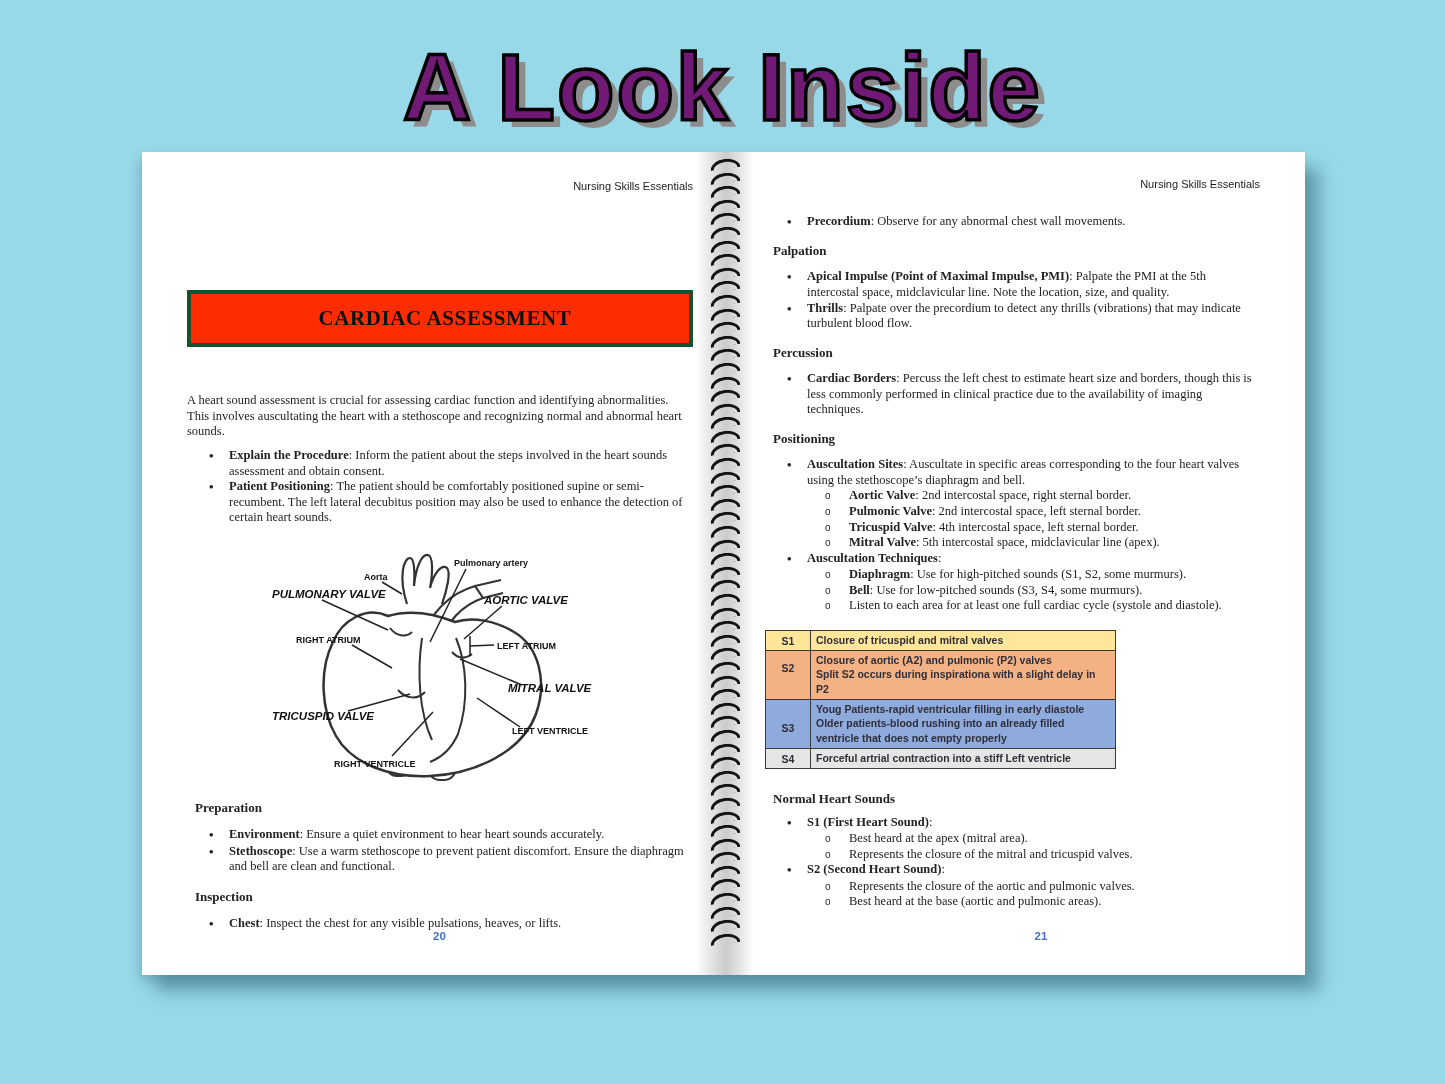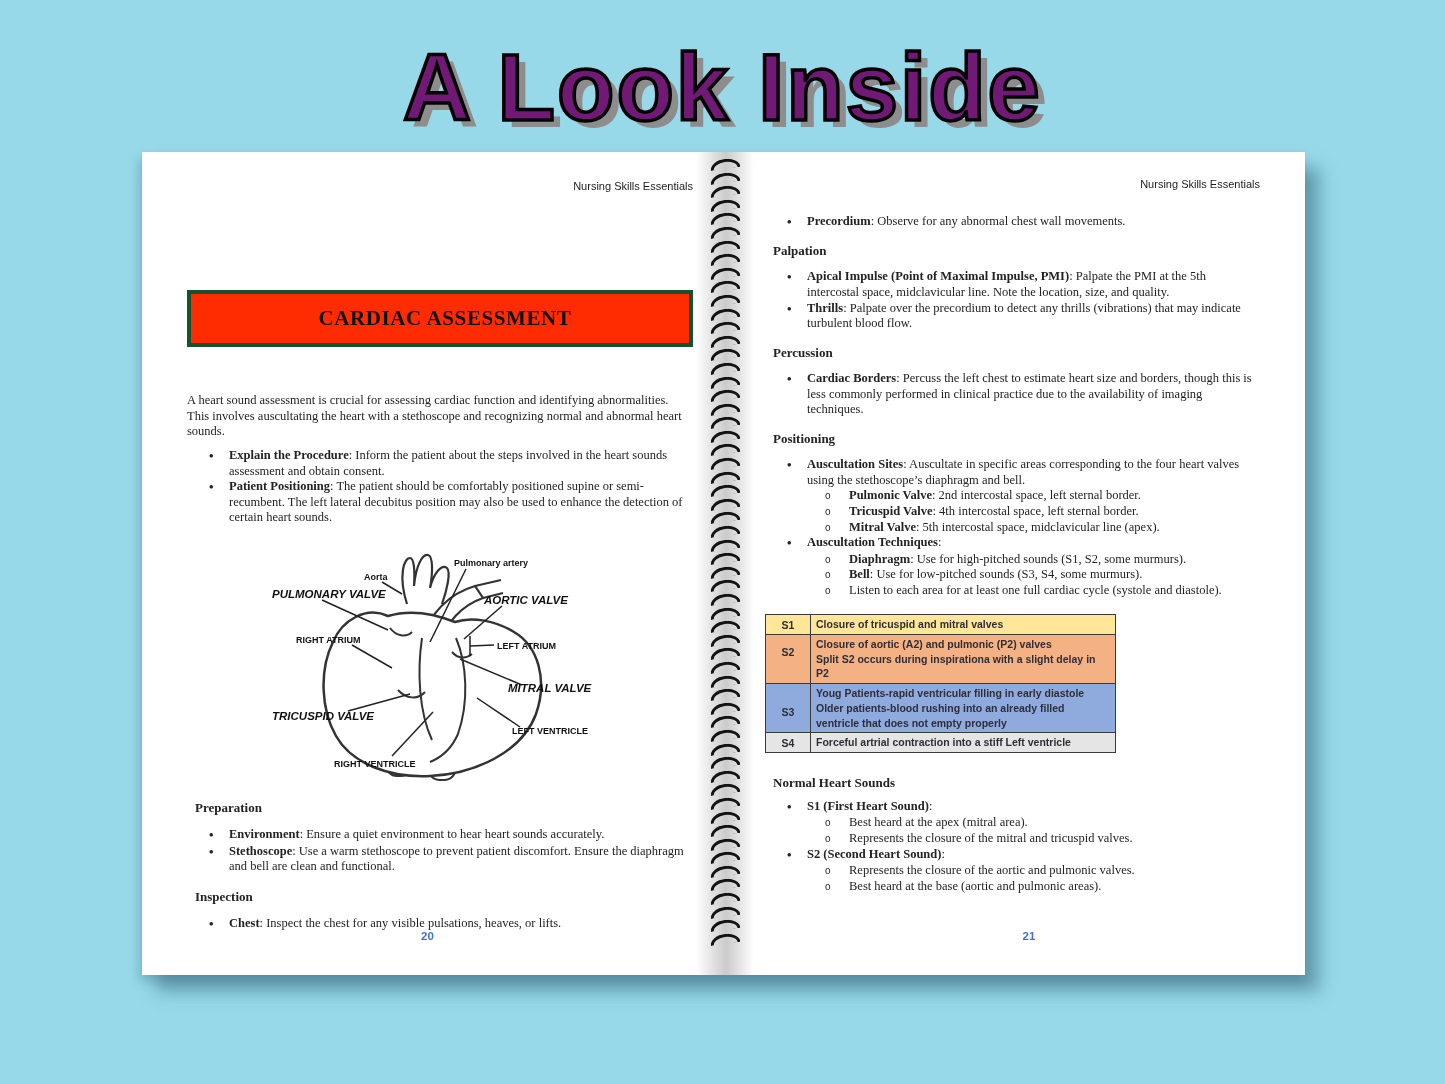--- a/index.html
+++ b/index.html
@@ -40,21 +40,21 @@
   .li.b2::before{content:"o";width:24px;font-size:10px;padding-top:2px;font-family:"Liberation Sans",sans-serif;}
 
   h3.sect{font-size:13px;margin:8px;font-weight:700;}
 
   .diagram{display:block;margin:16px auto 0 auto;}
   .diagram text{font-family:"Liberation Sans",sans-serif;font-weight:700;fill:#111;}
   .diagram .sm{font-size:9px;}
   .diagram .valve{font-size:11.5px;font-style:italic;}
 
   .pageno{
-    position:absolute;bottom:32px;left:4px;width:100%;text-align:center;
+    position:absolute;bottom:32px;left:16px;width:100%;text-align:center;
     font-family:"Liberation Sans",sans-serif;font-weight:700;font-size:11.5px;color:#4472c4;
   }
 
   .stable{
     border-collapse:collapse;margin-top:16px;
     font-family:"Liberation Sans",sans-serif;font-size:10.5px;font-weight:700;color:#2e2e3a;
   }
   .stable td{border:1.6px solid #3a3a3a;}
   .stable td.lab{width:42px;min-width:42px;text-align:center;vertical-align:top;padding-top:4px;}
   .stable td.desc{width:294px;padding:2px 5px;vertical-align:bottom;line-height:1.4;}
@@ -242,20 +242,23 @@
     <div style="margin-top:10px;">
       <div class="li b1">
         <span class="txt"><b>Cardiac Borders</b><span>: Percuss the left chest to estimate heart size and borders, though this is less commonly performed in clinical practice due to the availability of imaging techniques.</span></span>
       </div>
     </div>
 
     <h3 class="sect" style="margin-top:13px;">Positioning</h3>
     <div style="margin-top:10px;">
       <div class="li b1">
         <span class="txt"><b>Auscultation Sites</b><span>: Auscultate in specific areas corresponding to the four heart valves using the stethoscope’s diaphragm and bell.</span></span>
+      </div>
+      <div class="li b2">
+        <span class="txt"><b>Aortic Valve</b><span>: 2nd intercostal space, right sternal border.</span></span>
       </div>
       <div class="li b2">
         <span class="txt"><b>Pulmonic Valve</b><span>: 2nd intercostal space, left sternal border.</span></span>
       </div>
       <div class="li b2">
         <span class="txt"><b>Tricuspid Valve</b><span>: 4th intercostal space, left sternal border.</span></span>
       </div>
       <div class="li b2">
         <span class="txt"><b>Mitral Valve</b><span>: 5th intercostal space, midclavicular line (apex).</span></span>
       </div>

